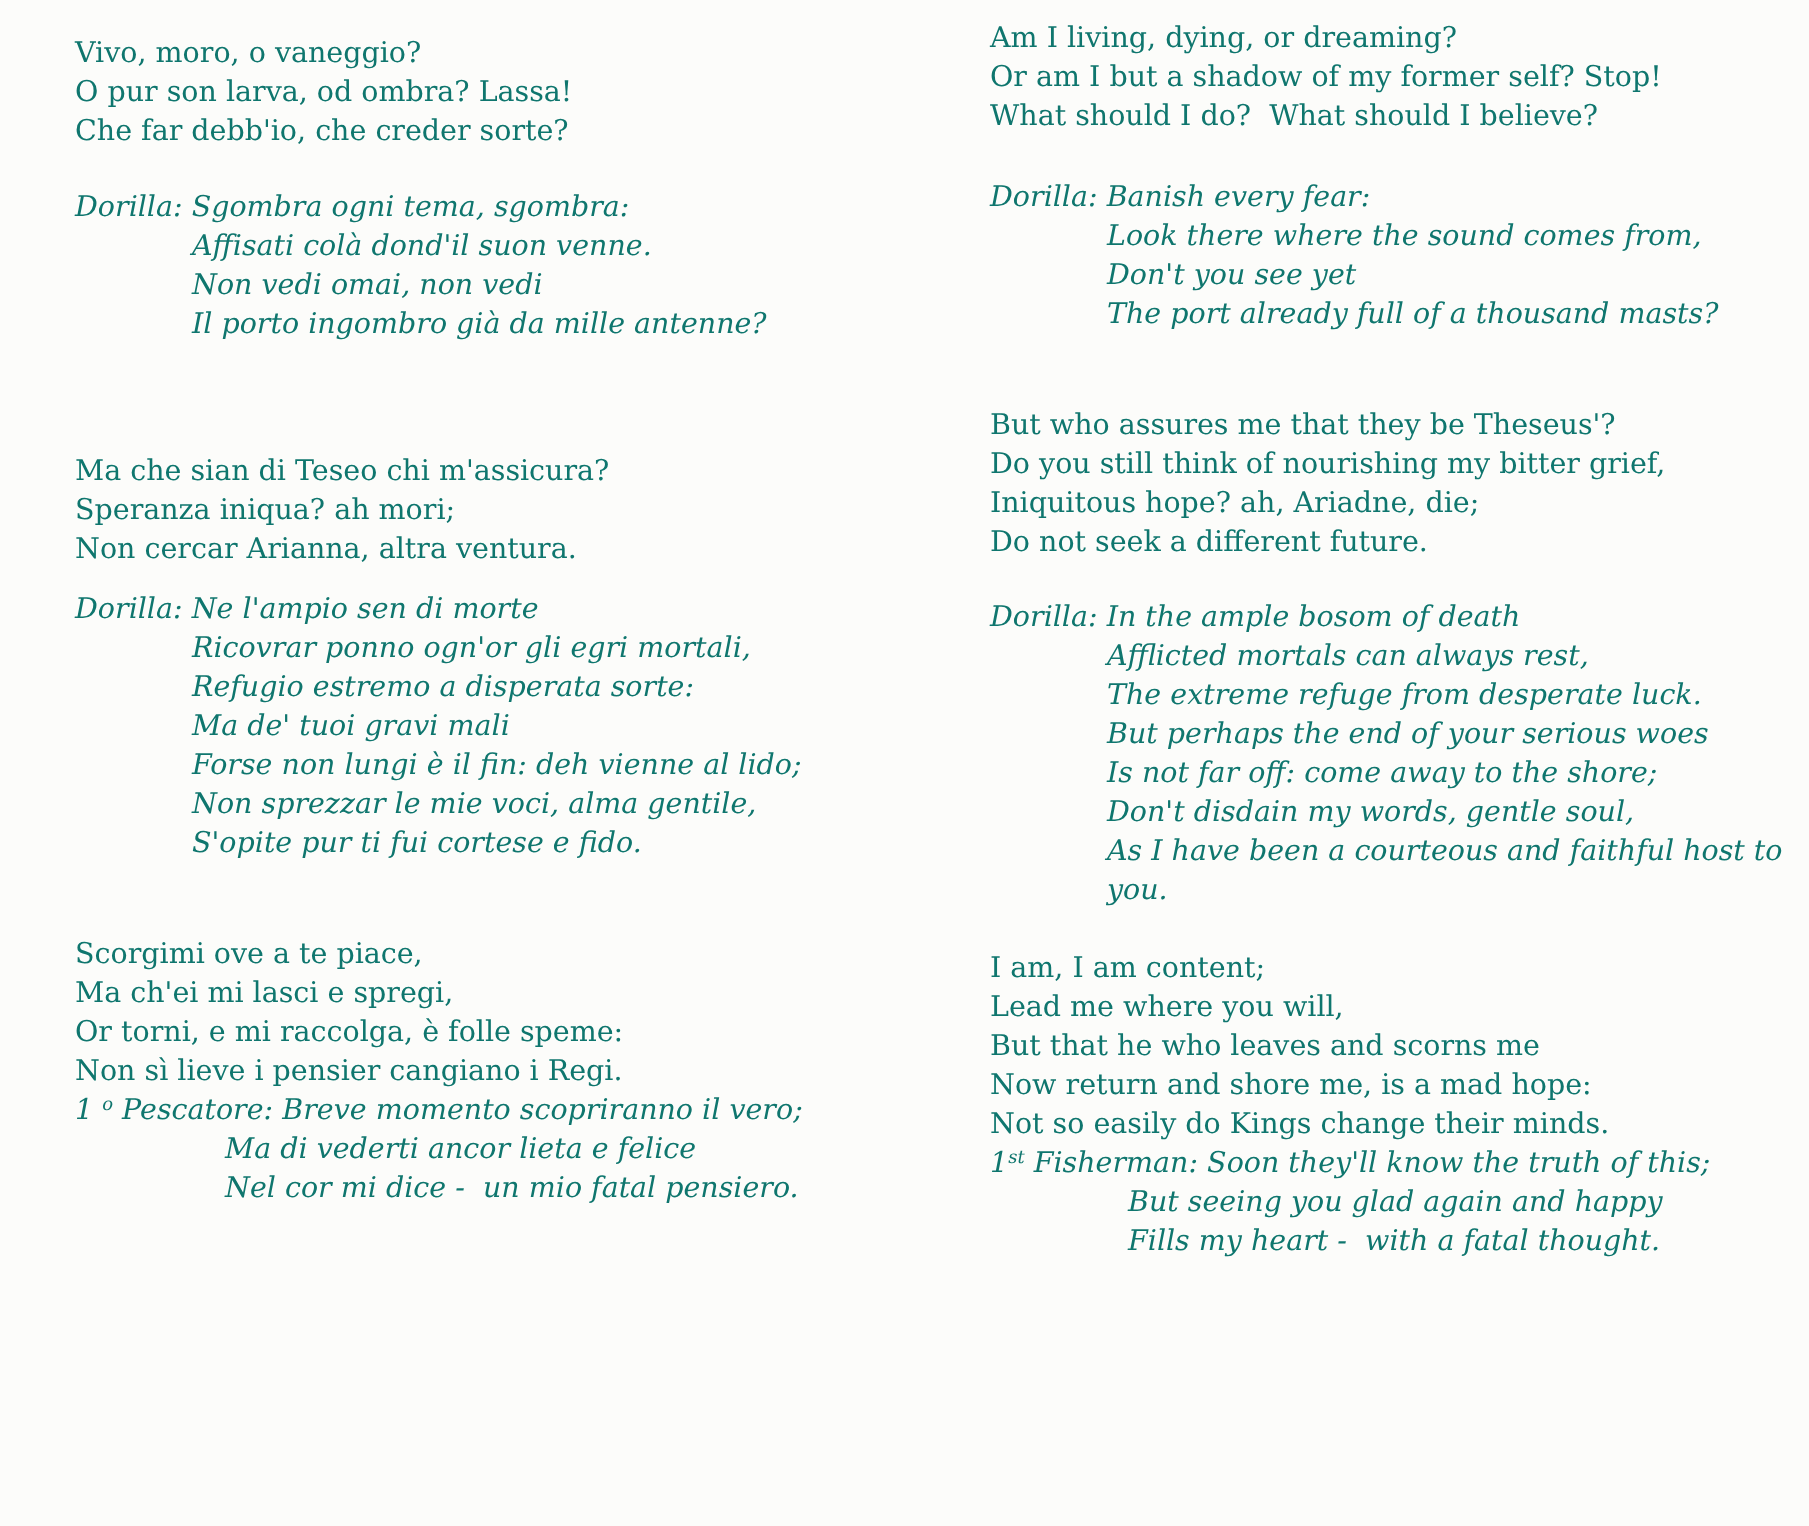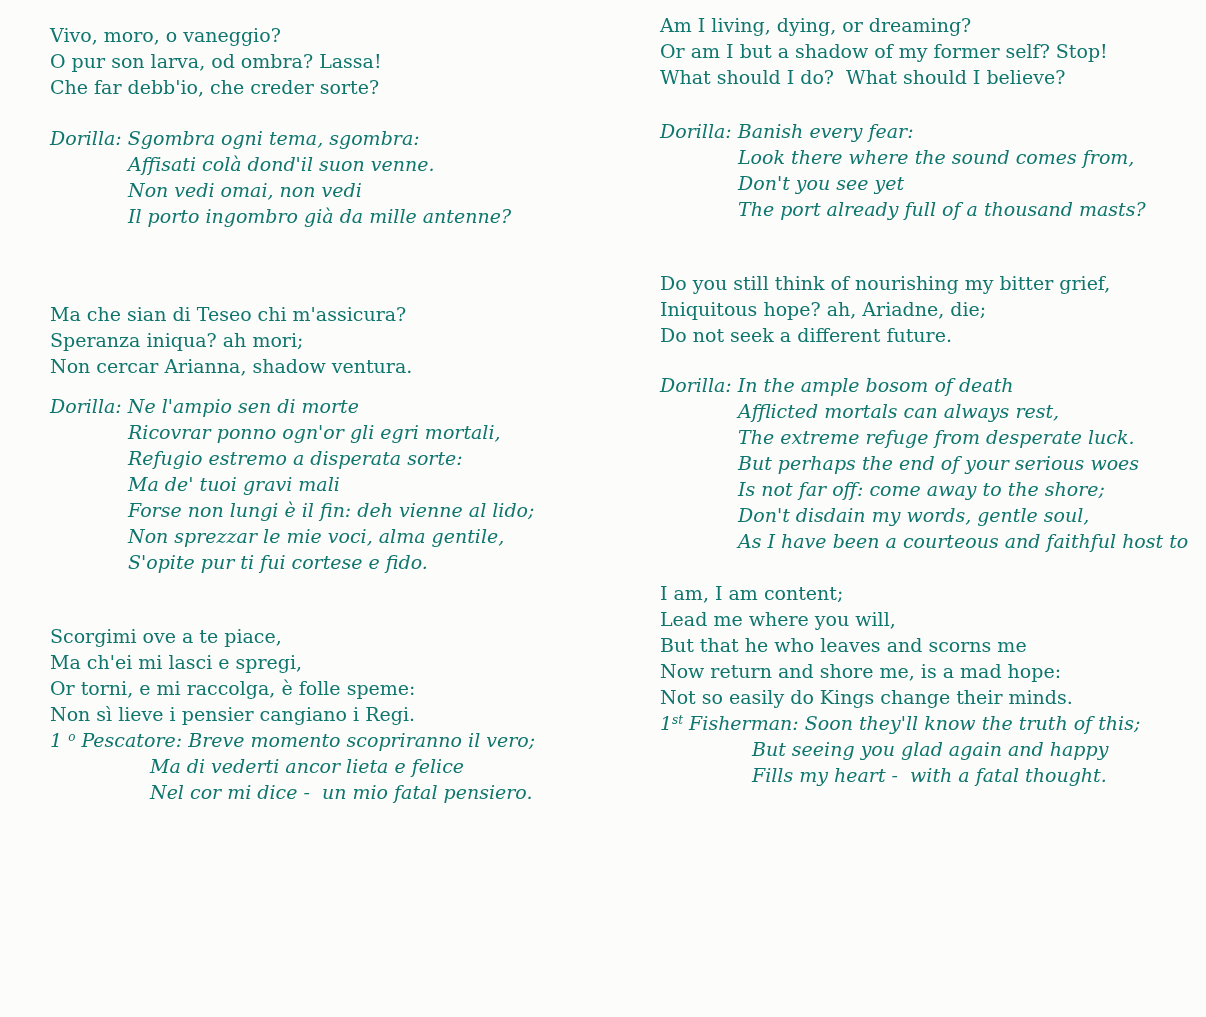--- a/index.html
+++ b/index.html
@@ -73,21 +73,21 @@
       </div>
       <div class="block italic" style="--hang: 78px;">
         <div class="line hang-first"><span class="speaker">Dorilla:</span> <span>Sgombra ogni tema, sgombra:</span></div>
         <div class="line hang-rest">Affisati colà dond'il suon venne.</div>
         <div class="line hang-rest">Non vedi omai, non vedi</div>
         <div class="line hang-rest">Il porto ingombro già da mille antenne?</div>
       </div>
       <div class="block roman">
         <div class="line">Ma che sian di Teseo chi m'assicura?</div>
         <div class="line">Speranza iniqua? ah mori;</div>
-        <div class="line">Non cercar Arianna, shadow ventura.</div>
+        <div class="line">Non cercar Arianna, altra ventura.</div>
       </div>
       <div class="block italic" style="--hang: 78px;">
         <div class="line hang-first"><span class="speaker">Dorilla:</span> <span>Ne l'ampio sen di morte</span></div>
         <div class="line hang-rest">Ricovrar ponno ogn'or gli egri mortali,</div>
         <div class="line hang-rest">Refugio estremo a disperata sorte:</div>
         <div class="line hang-rest">Ma de' tuoi gravi mali</div>
         <div class="line hang-rest">Forse non lungi è il fin: deh vienne al lido;</div>
         <div class="line hang-rest">Non sprezzar le mie voci, alma gentile,</div>
         <div class="line hang-rest">S'opite pur ti fui cortese e fido.</div>
       </div>
@@ -109,32 +109,34 @@
         <div class="line">Or am I but a shadow of my former self? Stop!</div>
         <div class="line">What should I do?  What should I believe?</div>
       </div>
       <div class="block italic" style="--hang: 78px;">
         <div class="line hang-first"><span class="speaker">Dorilla:</span> <span>Banish every fear:</span></div>
         <div class="line hang-rest">Look there where the sound comes from,</div>
         <div class="line hang-rest">Don't you see yet</div>
         <div class="line hang-rest">The port already full of a thousand masts?</div>
       </div>
       <div class="block roman">
+        <div class="line">But who assures me that they be Theseus'?</div>
         <div class="line">Do you still think of nourishing my bitter grief,</div>
         <div class="line">Iniquitous hope? ah, Ariadne, die;</div>
         <div class="line">Do not seek a different future.</div>
       </div>
       <div class="block italic" style="--hang: 78px;">
         <div class="line hang-first"><span class="speaker">Dorilla:</span> <span>In the ample bosom of death</span></div>
         <div class="line hang-rest">Afflicted mortals can always rest,</div>
         <div class="line hang-rest">The extreme refuge from desperate luck.</div>
         <div class="line hang-rest">But perhaps the end of your serious woes</div>
         <div class="line hang-rest">Is not far off: come away to the shore;</div>
         <div class="line hang-rest">Don't disdain my words, gentle soul,</div>
         <div class="line hang-rest">As I have been a courteous and faithful host to</div>
+        <div class="line hang-rest">you.</div>
       </div>
       <div class="block roman">
         <div class="line">I am, I am content;</div>
         <div class="line">Lead me where you will,</div>
         <div class="line">But that he who leaves and scorns me</div>
         <div class="line">Now return and shore me, is a mad hope:</div>
         <div class="line">Not so easily do Kings change their minds.</div>
       </div>
       <div class="block italic" style="--hang: 92px;">
         <div class="line hang-first"><span class="speaker">1<sup>st</sup> Fisherman:</span> <span>Soon they'll know the truth of this;</span></div>

